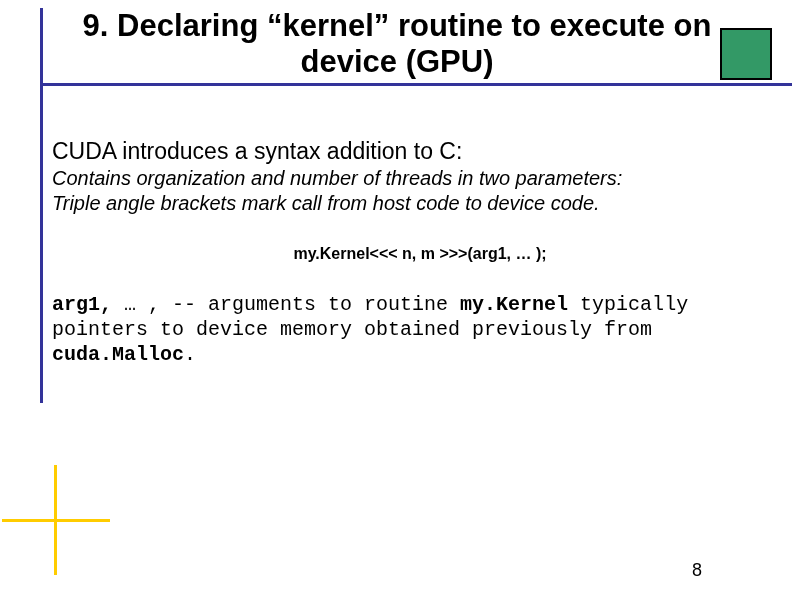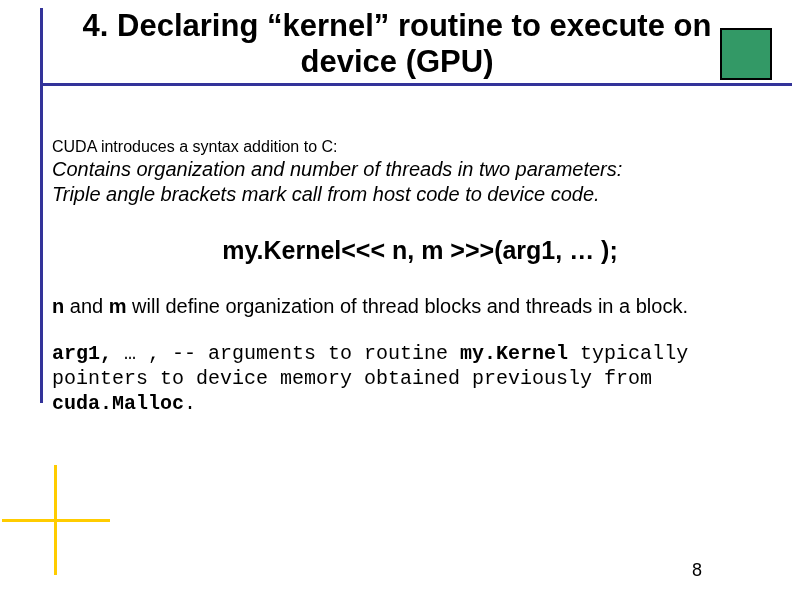--- a/index.html
+++ b/index.html
@@ -79,29 +79,29 @@
     top: 137px;
     right: 6px;
     font-size: 20px;
     color: #000000;
     line-height: 1.25;
   }
   .para {
     margin-bottom: 22px;
   }
   .intro-line {
-    font-size: 16px;
+    font-size: 23px;
   }
   .italic {
     font-style: italic;
   }
   .code-line {
     text-align: center;
     font-weight: bold;
-    font-size: 25px;
+    font-size: 16px;
     margin: 28px 0 28px 0;
   }
   .bold { font-weight: bold; }
   .page-number {
     position: absolute;
     right: 92px;
     bottom: 14px;
     font-size: 18px;
     color: #000000;
   }
@@ -110,37 +110,34 @@
 <body>
 
 <div class="slide">
 
   <div class="corner-box"></div>
   <div class="left-bar"></div>
   <div class="yellow-cross-h"></div>
   <div class="yellow-cross-v"></div>
 
   <div class="title-area">
-    <div class="title-text">4. Declaring “kernel” routine to execute on device (GPU)</div>
+    <div class="title-text">9. Declaring “kernel” routine to execute on device (GPU)</div>
     <div class="title-underline"></div>
   </div>
 
   <div class="content">
 
     <div class="para" style="margin-bottom:0;">
       <div class="intro-line">CUDA introduces a syntax addition to C:</div>
       <div class="italic">Contains organization and number of threads in two parameters:</div>
       <div class="italic">Triple angle brackets mark call from host code to device code.</div>
     </div>
 
     <div class="code-line">my.Kernel&lt;&lt;&lt; n, m &gt;&gt;&gt;(arg1, … );</div>
 
-    <div class="para">
-      <span class="bold">n</span><span> and </span><span class="bold">m</span><span> will define organization of thread blocks and threads in a block.</span>
-    </div>
 
 
     <div class="para" style="margin-bottom:0;font-family:Liberation Mono, monospace;">
       <span class="bold">arg1,</span><span> … , -- arguments to routine </span><span class="bold">my.Kernel</span><span> typically pointers to device memory obtained previously from </span><span class="bold">cuda.Malloc</span><span>.</span>
     </div>
 
   </div>
 
   <div class="page-number">8</div>
 

